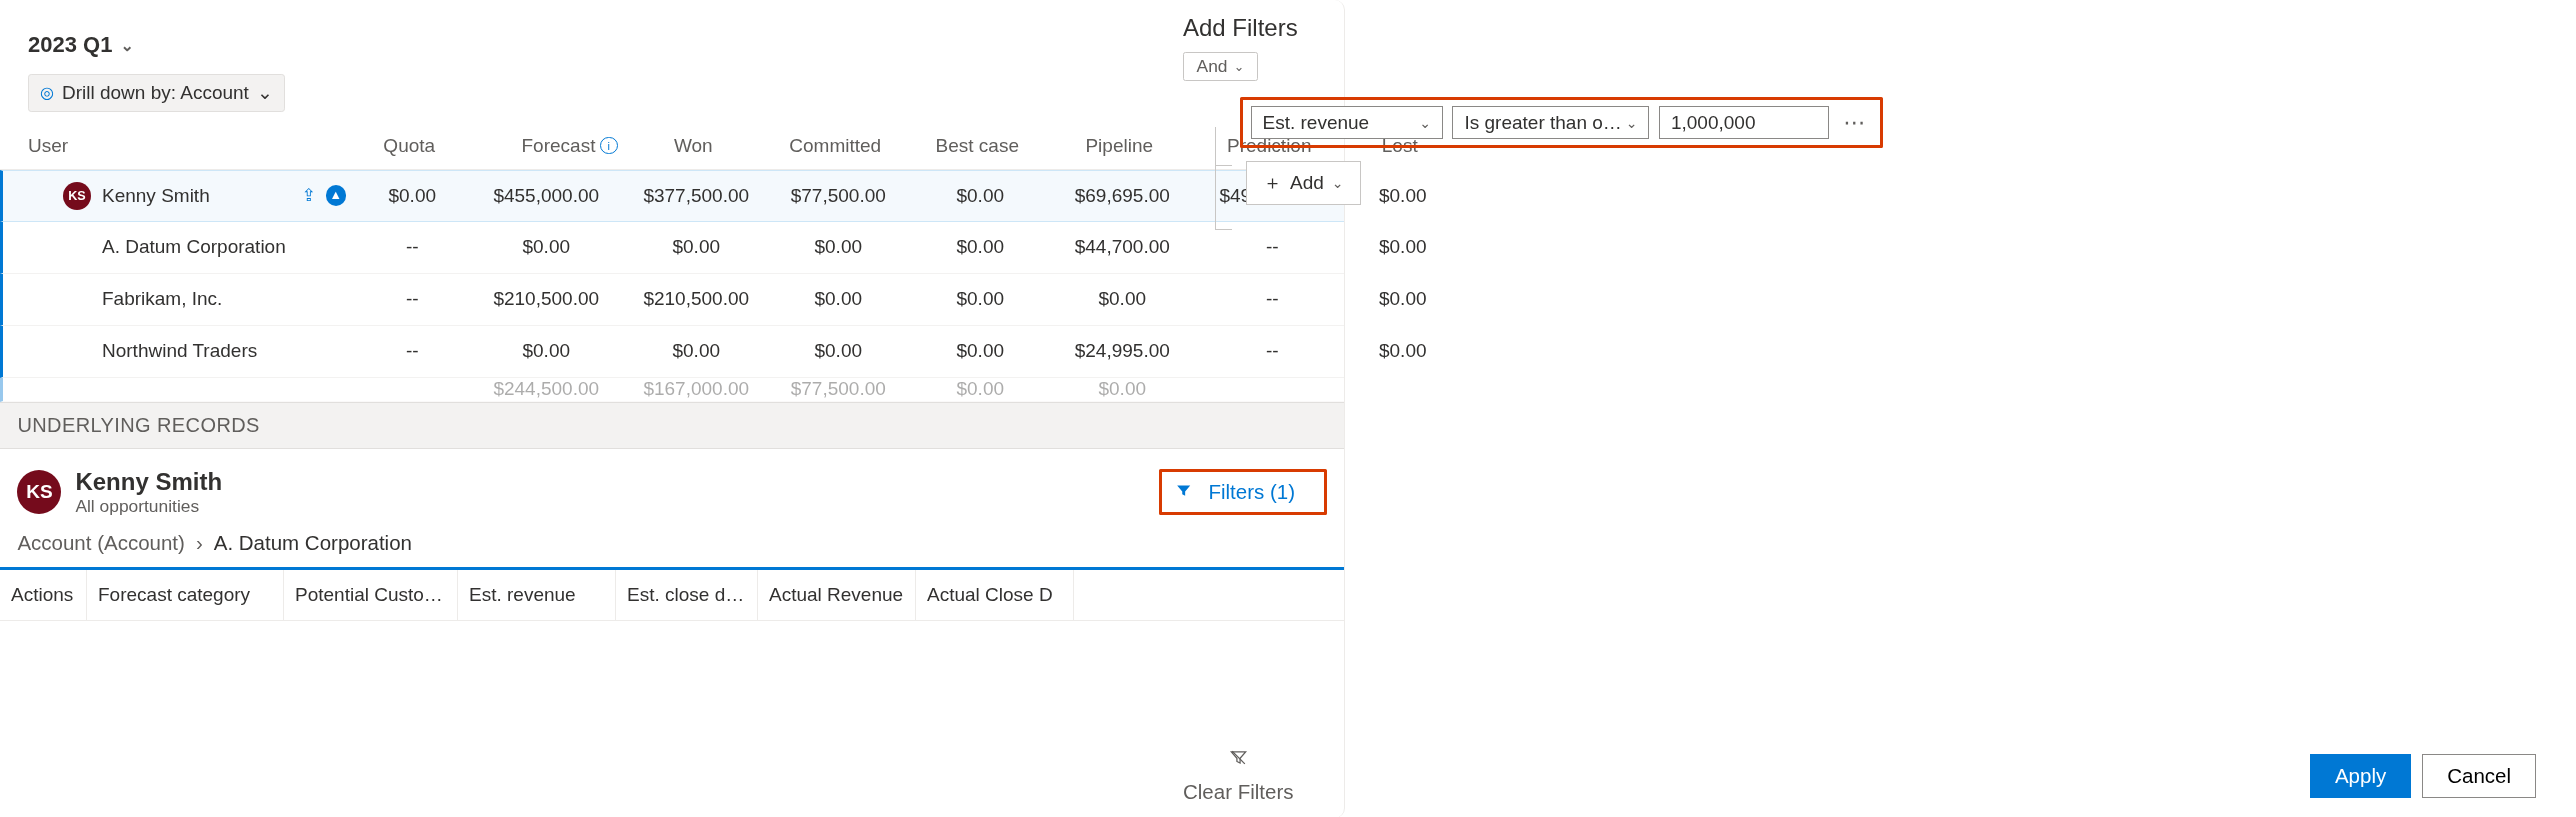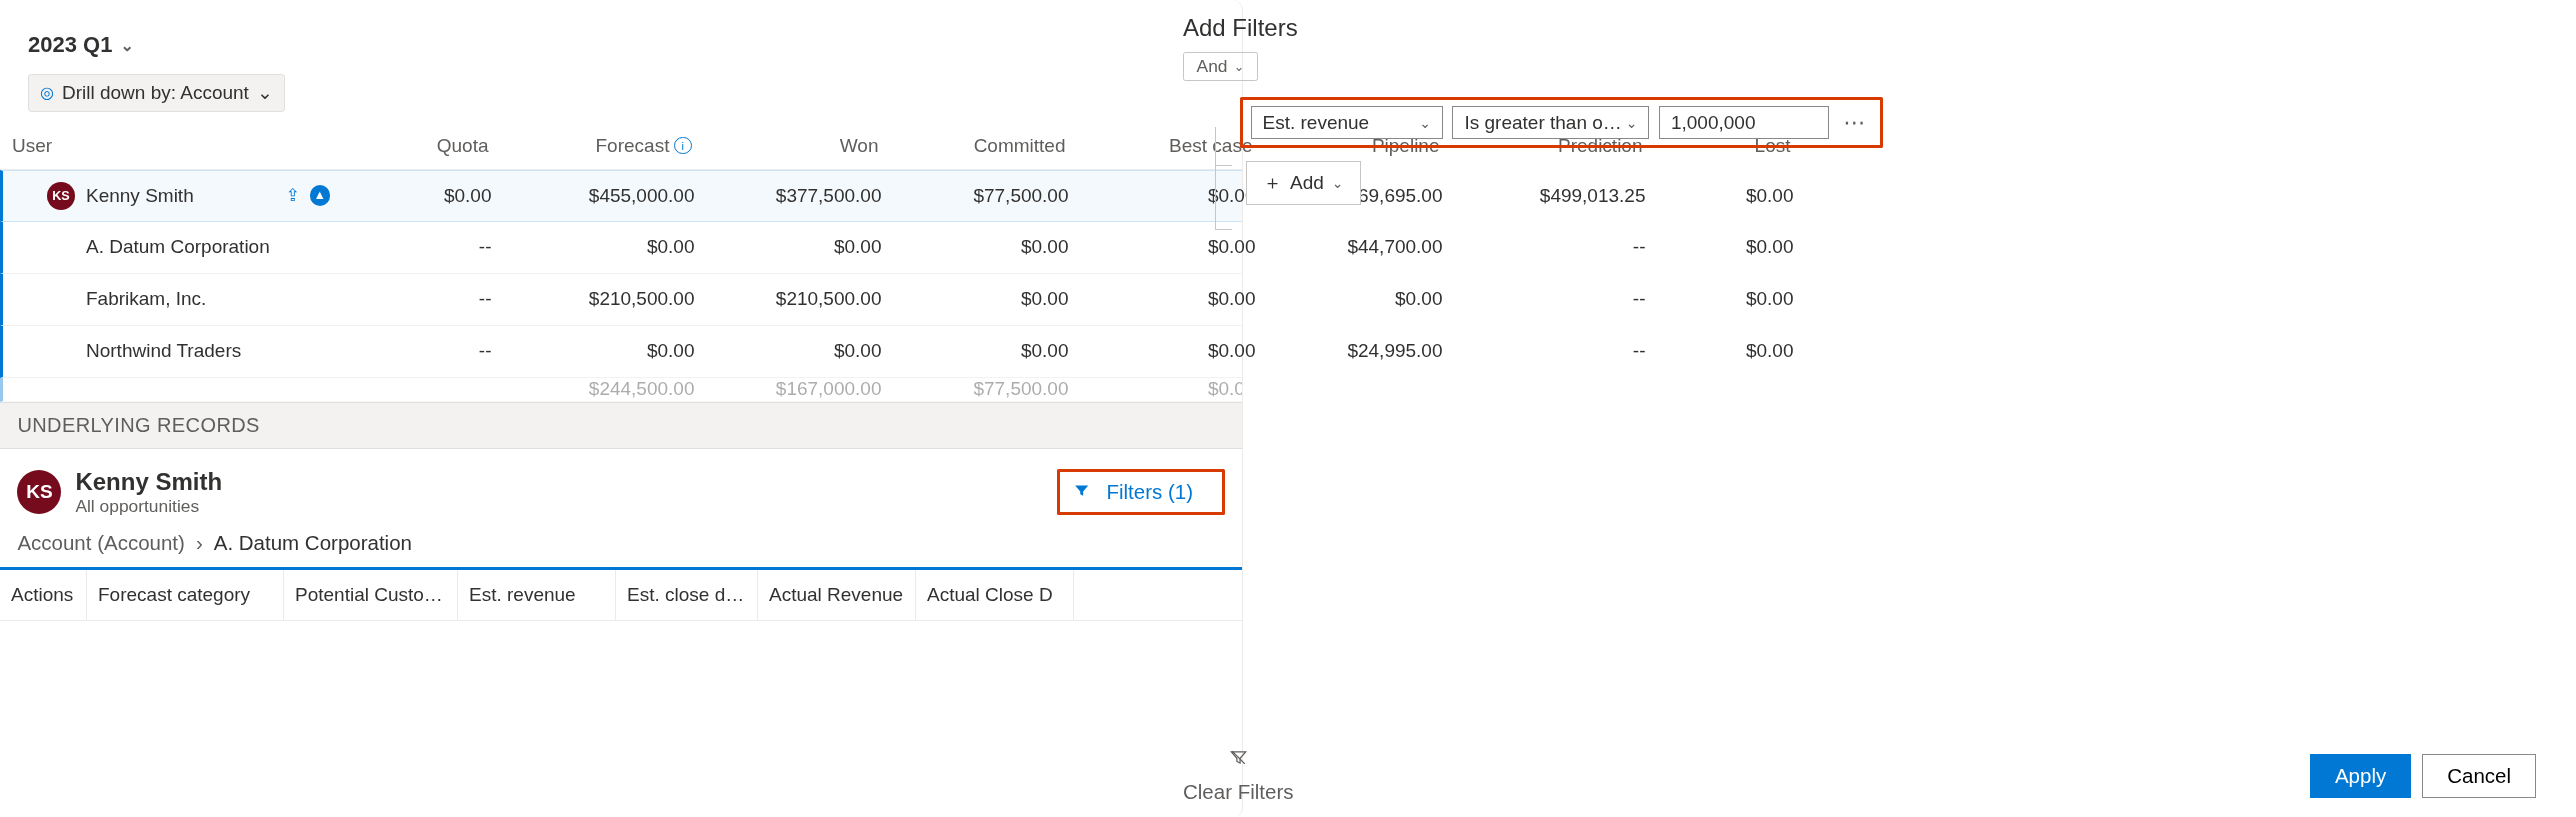--- a/index.html
+++ b/index.html
@@ -16,21 +16,21 @@
       height: 818px;
       position: relative;
       transform-origin: 0 0;
     }
     
     
     .left-pane {
       position: absolute;
       left: 0;
       top: 0;
-      width: 1243px;
+      width: 1345px;
       height: 818px;
       border-right: 0.8px solid #edebe9;
       border-radius: 10px;
     }
     .right-pane {
       position: absolute;
       left: 1175px;
       top: 0;
       right: 16px;
       height: 818px;
@@ -66,30 +66,29 @@
     .drill-pill .icon { color: #0078d4; font-size: 16px; }
 
     
     .forecast-table {
       width: 100%;
     }
     .ft-head, .ft-row {
       display: grid;
       grid-template-columns: 331px 110px 158px 142px 142px 142px 142px 158px 103px;
       align-items: center;
-      padding: 0 12px;
-      gap: 45px;
+      padding: 0 28px;
     }
     .ft-head {
       color: #605e5c;
       font-size: 19px;
       height: 47px;
       border-bottom: 0.8px solid #edebe9;
     }
-    .ft-head .num, .ft-row .num { text-align: right; padding-right: 9.5px; }
+    .ft-head .num, .ft-row .num { text-align: center; padding-right: 9.5px; }
     .ft-row {
       height: 52px;
       font-size: 19px;
       border-bottom: 0.8px solid #f3f2f1;
       position: relative;
     }
     .ft-row.highlight {
       background: #f4f9fd;
       border-left: 3.2px solid #0078d4;
       border-top: 0.8px solid #cde6f7;

